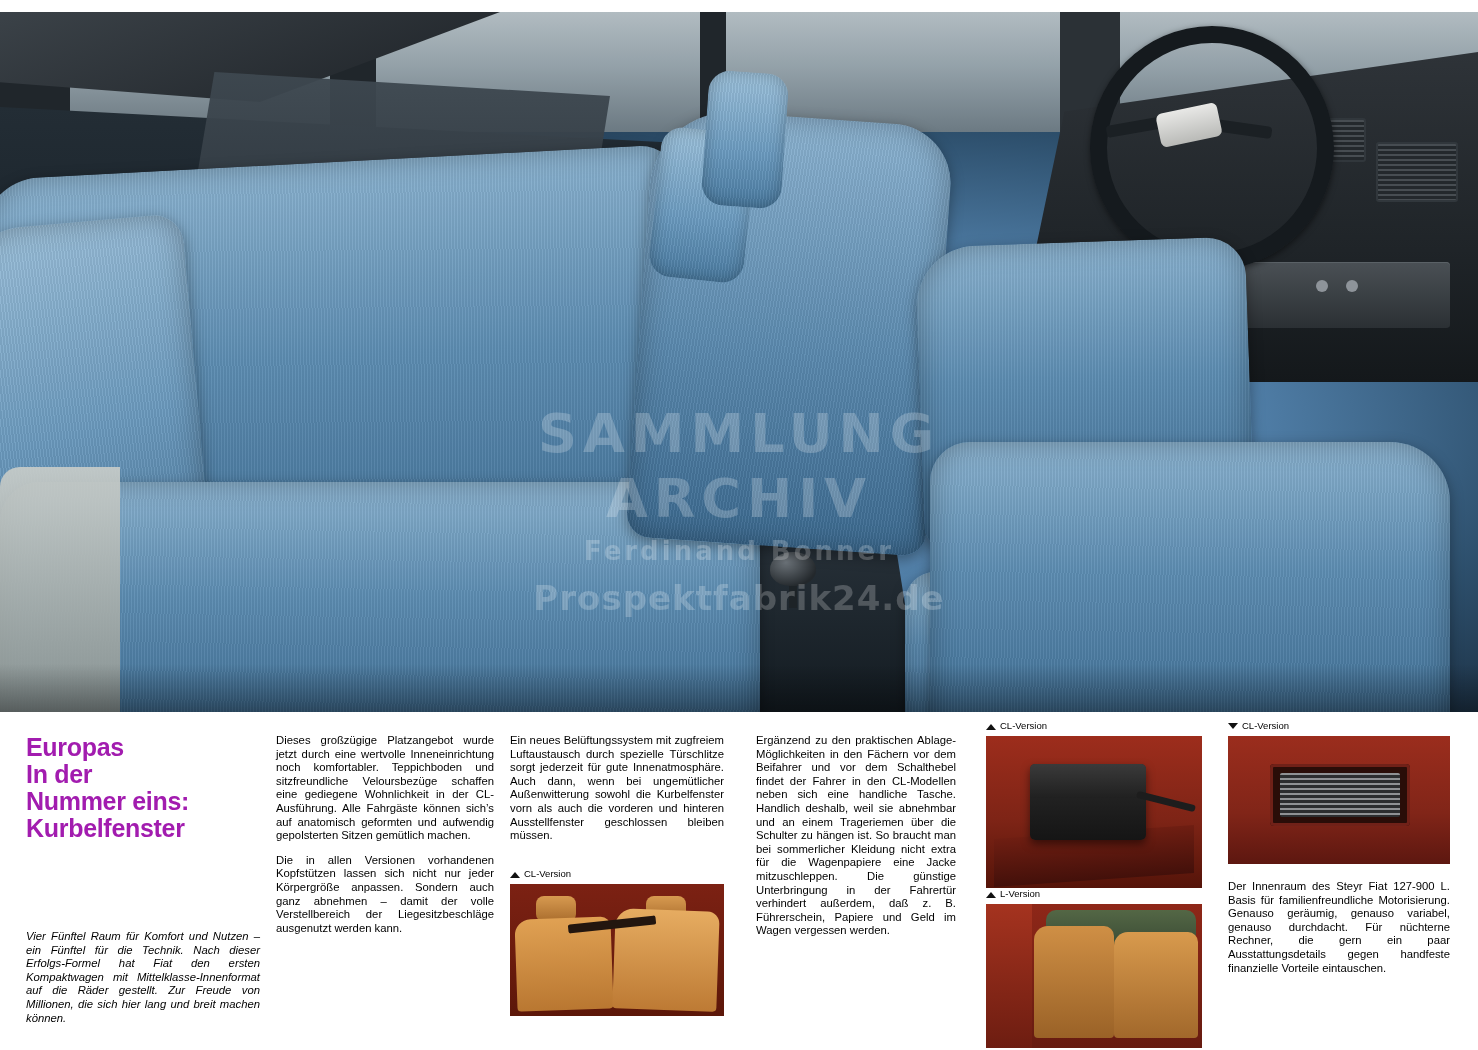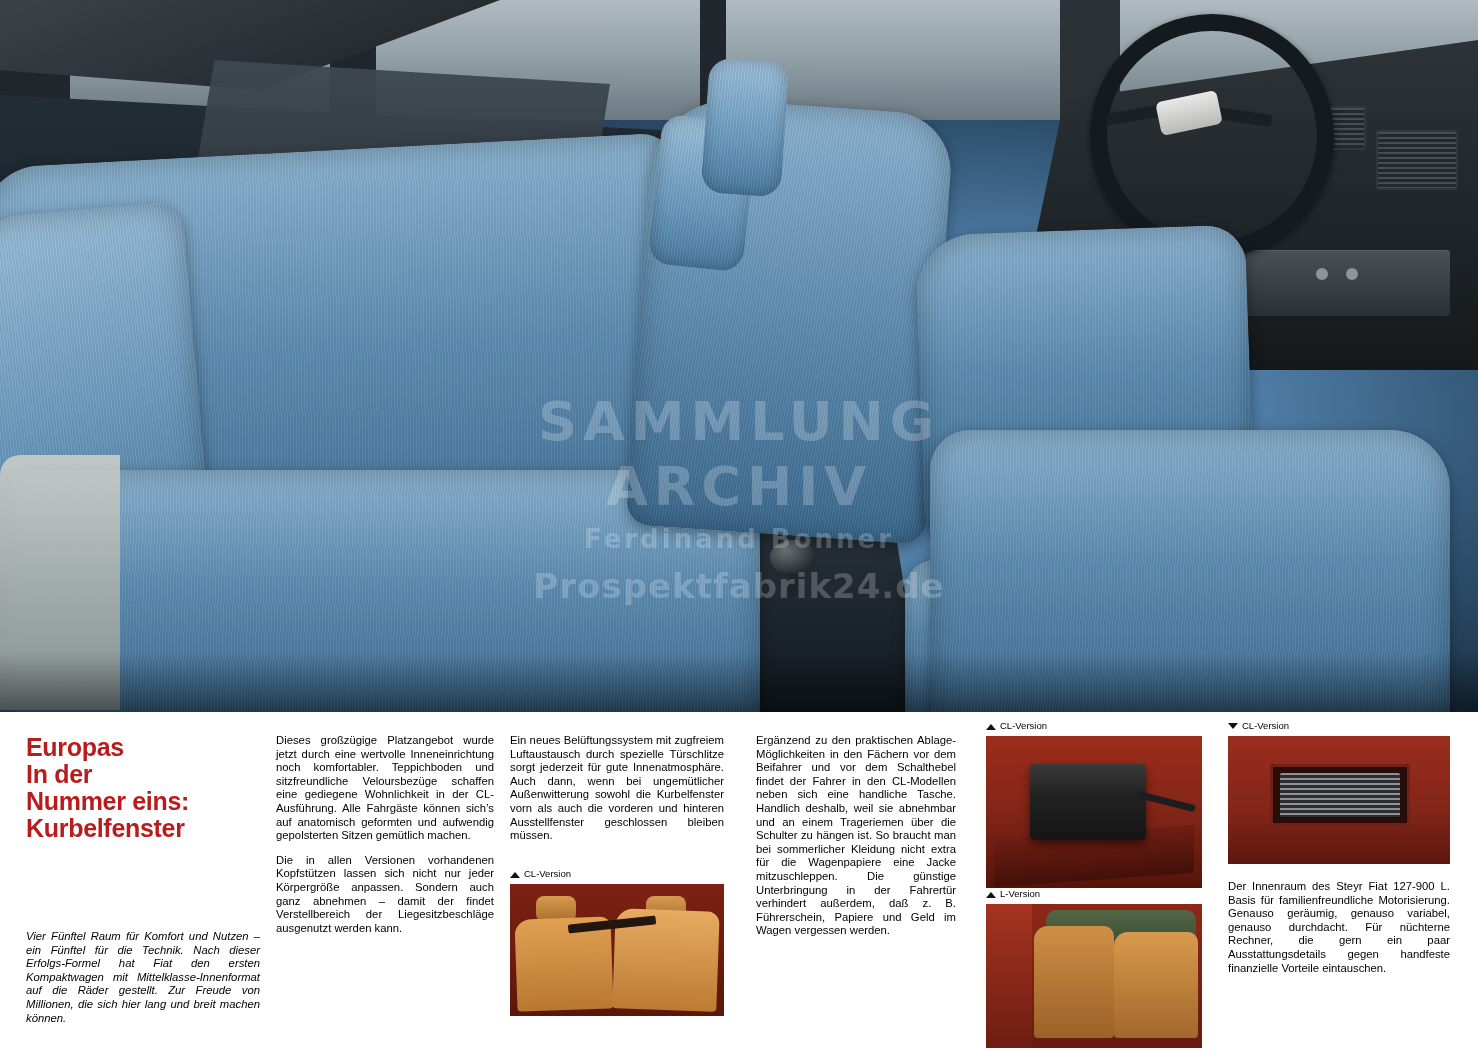--- a/index.html
+++ b/index.html
@@ -17,21 +17,21 @@
   .page {
     position: relative;
     width: 1478px;
     height: 1050px;
     background: #ffffff;
   }
 
   
   .hero {
     position: absolute;
-    left: 0; top: 0;
+    left: 0; top: 12px;
     width: 1478px;
     height: 712px;
     overflow: hidden;
     background: #1c2733;
   }
   .hero-sky {
     position: absolute; inset: 0;
     background:
       radial-gradient(ellipse 900px 420px at 62% 58%, #6f9bc0 0%, #4f7da6 38%, #2d4f6c 70%, #18293a 100%),
       linear-gradient(180deg, #243041 0%, #1a2531 100%);
@@ -226,21 +226,21 @@
     font-family: "Liberation Sans", sans-serif;
   }
   .col p { margin: 0 0 11px 0; }
 
   .headline {
     position: absolute;
     left: 26px; top: 22px; width: 230px;
     font-size: 25px;
     line-height: 27px;
     font-weight: bold;
-    color: #b91c1c;
+    color: #a21caf;
     letter-spacing: -0.3px;
   }
   .col-head-body { left: 26px; top: 218px; width: 234px; font-style: italic; }
   .col-2 { left: 276px; top: 22px; width: 218px; }
   .col-3 { left: 510px; top: 22px; width: 214px; }
   .col-4 { left: 756px; top: 22px; width: 200px; }
   .col-5 { left: 1228px; top: 168px; width: 222px; }
 
   
   .thumb {
@@ -433,21 +433,21 @@
       <div>Nummer eins:</div>
       <div>Kurbelfenster</div>
     </div>
 
     <div class="col col-head-body">
       <p>Vier Fünftel Raum für Komfort und Nutzen – ein Fünftel für die Technik. Nach dieser Erfolgs-Formel hat Fiat den ersten Kompaktwagen mit Mittelklasse-Innenformat auf die Räder gestellt. Zur Freude von Millionen, die sich hier lang und breit machen können.</p>
     </div>
 
     <div class="col col-2">
       <p>Dieses großzügige Platzangebot wurde jetzt durch eine wertvolle Inneneinrichtung noch komfortabler. Teppichboden und sitzfreundliche Veloursbezüge schaffen eine gediegene Wohnlichkeit in der CL-Ausführung. Alle Fahrgäste können sich’s auf anatomisch geformten und aufwendig gepolsterten Sitzen gemütlich machen.</p>
-      <p>Die in allen Versionen vorhandenen Kopfstützen lassen sich nicht nur jeder Körpergröße anpassen. Sondern auch ganz abnehmen – damit der findet Verstellbereich der Liegesitzbeschläge ausgenutzt werden kann.</p>
+      <p>Die in allen Versionen vorhandenen Kopfstützen lassen sich nicht nur jeder Körpergröße anpassen. Sondern auch ganz abnehmen – damit der volle Verstellbereich der Liegesitzbeschläge ausgenutzt werden kann.</p>
     </div>
 
     <div class="col col-3">
       <p>Ein neues Belüftungssystem mit zugfreiem Luftaustausch durch spezielle Türschlitze sorgt jederzeit für gute Innenatmosphäre. Auch dann, wenn bei ungemütlicher Außenwitterung sowohl die Kurbelfenster vorn als auch die vorderen und hinteren Ausstellfenster geschlossen bleiben müssen.</p>
     </div>
 
     <div class="col col-4">
       <p>Ergänzend zu den praktischen Ablage-Möglichkeiten in den Fächern vor dem Beifahrer und vor dem Schalthebel findet der Fahrer in den CL-Modellen neben sich eine handliche Tasche. Handlich deshalb, weil sie abnehmbar und an einem Trageriemen über die Schulter zu hängen ist. So braucht man bei sommerlicher Kleidung nicht extra für die Wagenpapiere eine Jacke mitzuschleppen. Die günstige Unterbringung in der Fahrertür verhindert außerdem, daß z. B. Führerschein, Papiere und Geld im Wagen vergessen werden.</p>
     </div>
 

